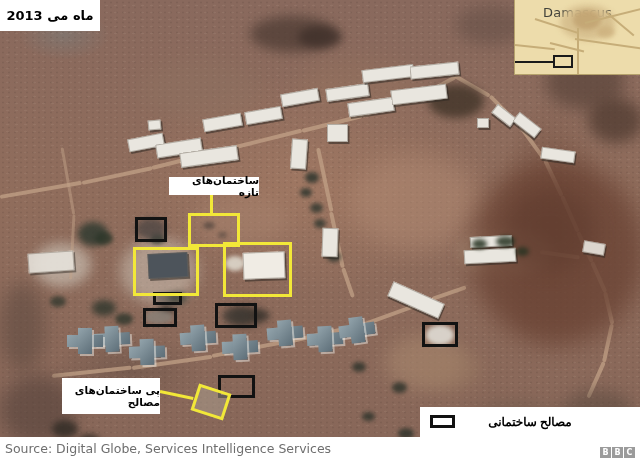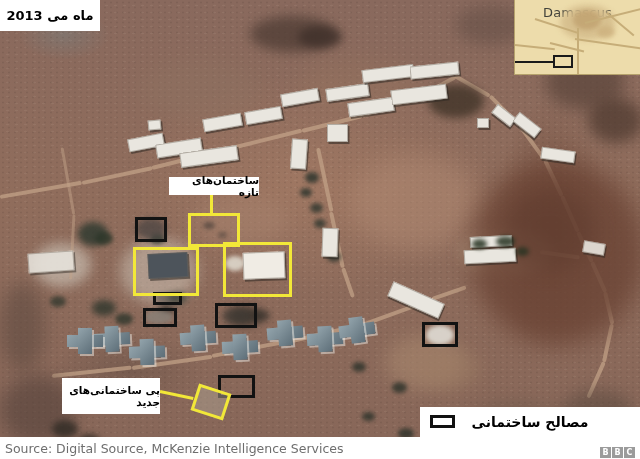--- a/index.html
+++ b/index.html
@@ -34,21 +34,21 @@
   .ybox{position:absolute;border:3px solid #f2e838;}
   .bbox{position:absolute;border:3px solid #121212;}
   .ydiamond{position:absolute;border:3px solid #f2e838;background:rgba(168,155,140,.55);}
   .yline{position:absolute;background:#f2e838;transform-origin:left center;}
   
   .wlabel{position:absolute;background:#ffffff;color:#000;display:flex;align-items:center;
           justify-content:center;direction:rtl;font-weight:700;}
   .date-label{left:0;top:0;width:100px;height:31px;font-size:13px;}
   .nb-label{left:169px;top:177px;width:90px;height:18px;font-size:10.5px;}
   .fd-label{left:62px;top:378px;width:98px;height:36px;font-size:10.5px;}
-  .legend{left:420px;top:407px;width:220px;height:30px;font-size:14px;}
+  .legend{left:420px;top:407px;width:220px;height:30px;font-size:12px;font-family:Liberation Serif, serif;}
   .legend-swatch{position:absolute;left:10px;top:8px;width:25px;height:13px;
                  border:3px solid #111;background:#fff;}
   
   .inset{position:absolute;left:514px;top:0;width:126px;height:75px;background:#eddcab;
          border-left:1px solid #b5a26c;border-bottom:1px solid #b5a26c;overflow:hidden;}
   .iroad{position:absolute;background:#c6ad78;transform-origin:left center;}
   .inset-label{position:absolute;left:0;right:0;top:5px;text-align:center;color:#41413a;
                font-size:13px;font-weight:400;letter-spacing:.2px;}
   .inset-rect{position:absolute;left:38px;top:55px;width:20px;height:13px;border:2px solid #1a1a1a;}
   .inset-line{position:absolute;left:0;top:61px;width:38px;height:2px;background:#1a1a1a;}
@@ -226,21 +226,21 @@
 
   <div class="wlabel date-label">
     <span>ماه می 2013</span>
   </div>
 
   <div class="wlabel nb-label">
     <span>ساختمان‌های تازه</span>
   </div>
 
   <div class="wlabel fd-label">
-    <span>پی ساختمانی‌های جدید</span>
+    <span>پی ساختمان‌های مصالح</span>
   </div>
 
   <div class="wlabel legend">
     <span class="legend-swatch"></span>
     <span>مصالح ساختمانی</span>
   </div>
 
   <div class="inset" id="inset">
     <div class="inset-label">Damascus</div>
     <div class="inset-line"></div>
@@ -251,21 +251,21 @@
       <div class="iroad" style="left: 0px; top: 44px; width: 40px; height: 2px; transform: rotate(6deg);"></div>
       <div class="iroad" style="left: 35px; top: 42px; width: 35px; height: 2px; transform: rotate(14deg);"></div>
       <div class="iroad" style="left: 60px; top: 38px; width: 66px; height: 2px; transform: rotate(8deg);"></div>
       <div class="iroad" style="left: 62px; top: 28px; width: 2px; height: 47px;"></div>
       <div class="iroad" style="left: 70px; top: 22px; width: 60px; height: 2px; transform: rotate(-14deg);"></div>
       <div class="iroad" style="left: 20px; top: 18px; width: 45px; height: 2px; transform: rotate(18deg);"></div>
       <div class="iroad" style="left: 92px; top: 12px; width: 35px; height: 2px; transform: rotate(40deg);"></div>
     </div>
 
   <div class="source-bar">
-    <span>Source: Digital Source, McKenzie Intelligence Services</span>
+    <span>Source: Digital Globe, Services Intelligence Services</span>
     <div class="bbc">
       <span>B</span>
       <span>B</span>
       <span>C</span>
     </div>
   </div>
 
 </div>
 
 </body></html>

